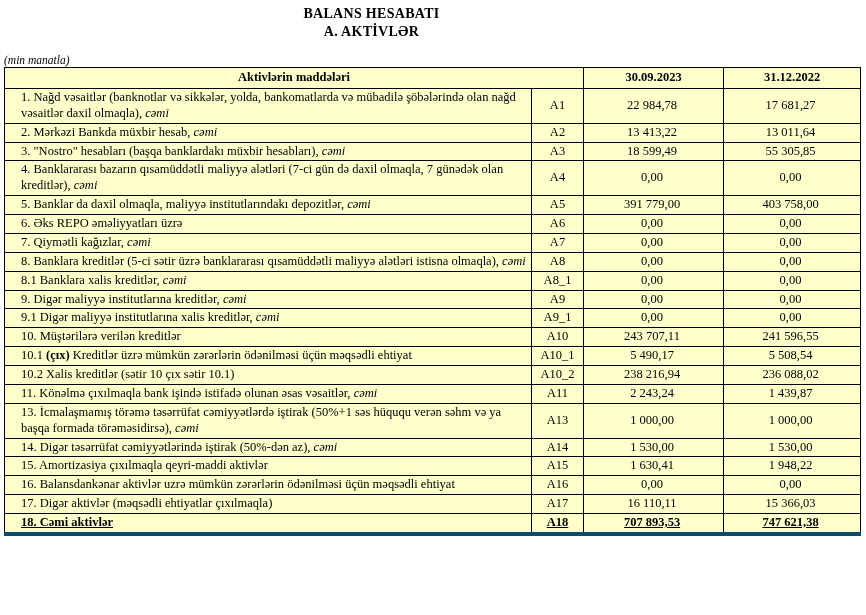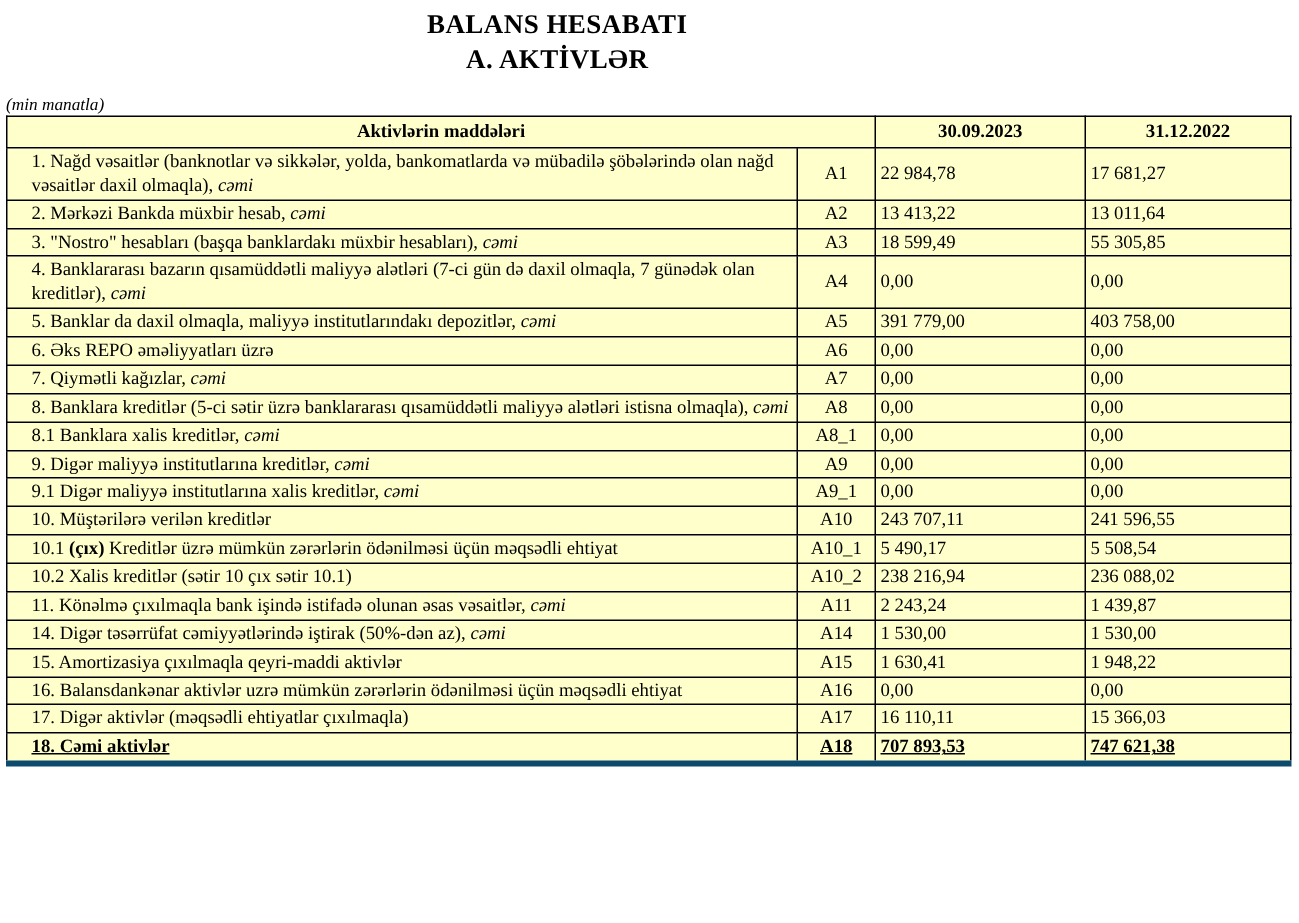--- a/index.html
+++ b/index.html
@@ -8,21 +8,21 @@
     width: 866px; height: 615px;
     background: #ffffff;
     color: #000;
     font-family: "Liberation Serif", serif;
     overflow: hidden;
   }
   .page { padding: 5px 4px 0 4px; }
 
   .titles { width: 735px; text-align: center; }
   .title-line {
-    font-size: 18px;
+    font-size: 14px;
     font-weight: bold;
     line-height: 1.25;
     letter-spacing: 0.3px;
   }
 
   .unit-note {
     text-align: left;
     font-style: italic;
     font-size: 11.5px;
     margin: 14px 3px 1px 0;
@@ -48,21 +48,21 @@
     padding: 1px 3px;
     vertical-align: middle;
     overflow: hidden;
   }
   thead th {
     font-weight: bold;
     padding: 2px 3px;
   }
   td.label-cell { text-align: left; padding-left: 16px; }
   td.code-cell  { text-align: center; }
-  td.value-cell { text-align: left; padding-right: 6px; }
+  td.value-cell { text-align: center; padding-right: 6px; }
   tr.total-row td { font-weight: bold; }
   tbody tr:last-child td { border-bottom: 4px solid #0c4a6e; text-decoration: underline; }
   em { font-style: italic; }
 </style>
 </head>
 <body>
 
 <div class="page">
 
   <div class="titles">
@@ -171,20 +171,26 @@
           <td class="value-cell">238 216,94</td>
           <td class="value-cell">236 088,02</td>
         </tr>
         <tr>
           <td class="label-cell">11. Könəlmə çıxılmaqla bank işində istifadə olunan əsas vəsaitlər, <em>cəmi</em></td>
           <td class="code-cell">A11</td>
           <td class="value-cell">2 243,24</td>
           <td class="value-cell">1 439,87</td>
         </tr>
         <tr>
+          <td class="label-cell">13. İcmalaşmamış törəmə təsərrüfat cəmiyyətlərdə iştirak (50%+1 səs hüququ verən səhm və ya başqa formada törəməsidirsə), <em>cəmi</em></td>
+          <td class="code-cell">A13</td>
+          <td class="value-cell">1 000,00</td>
+          <td class="value-cell">1 000,00</td>
+        </tr>
+        <tr>
           <td class="label-cell">14. Digər təsərrüfat cəmiyyətlərində iştirak (50%-dən az), <em>cəmi</em></td>
           <td class="code-cell">A14</td>
           <td class="value-cell">1 530,00</td>
           <td class="value-cell">1 530,00</td>
         </tr>
         <tr>
           <td class="label-cell">15. Amortizasiya çıxılmaqla qeyri-maddi aktivlər</td>
           <td class="code-cell">A15</td>
           <td class="value-cell">1 630,41</td>
           <td class="value-cell">1 948,22</td>

